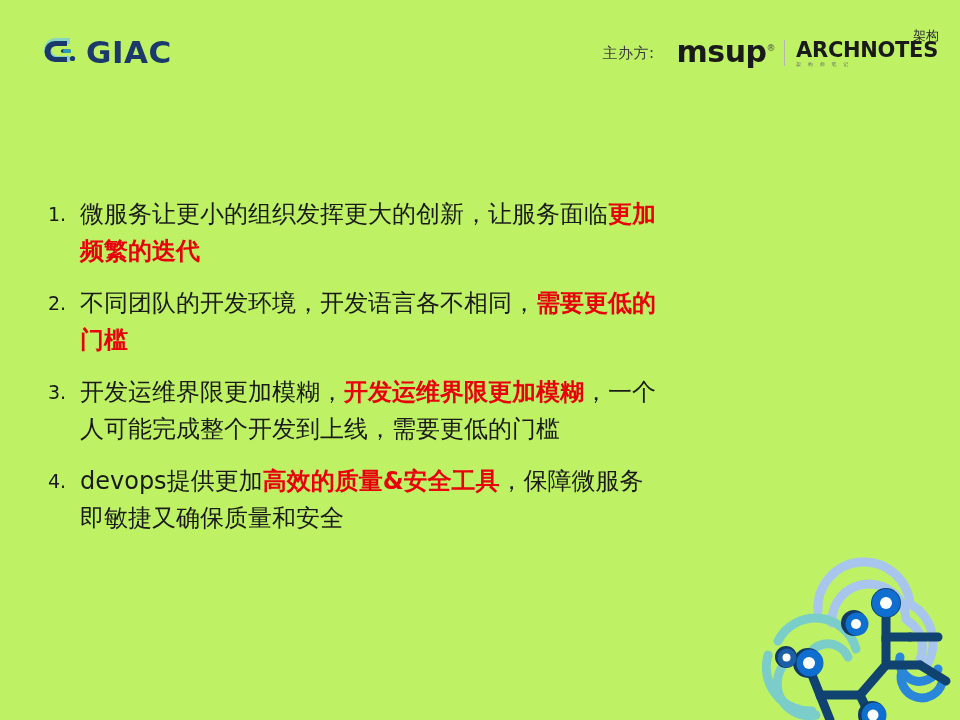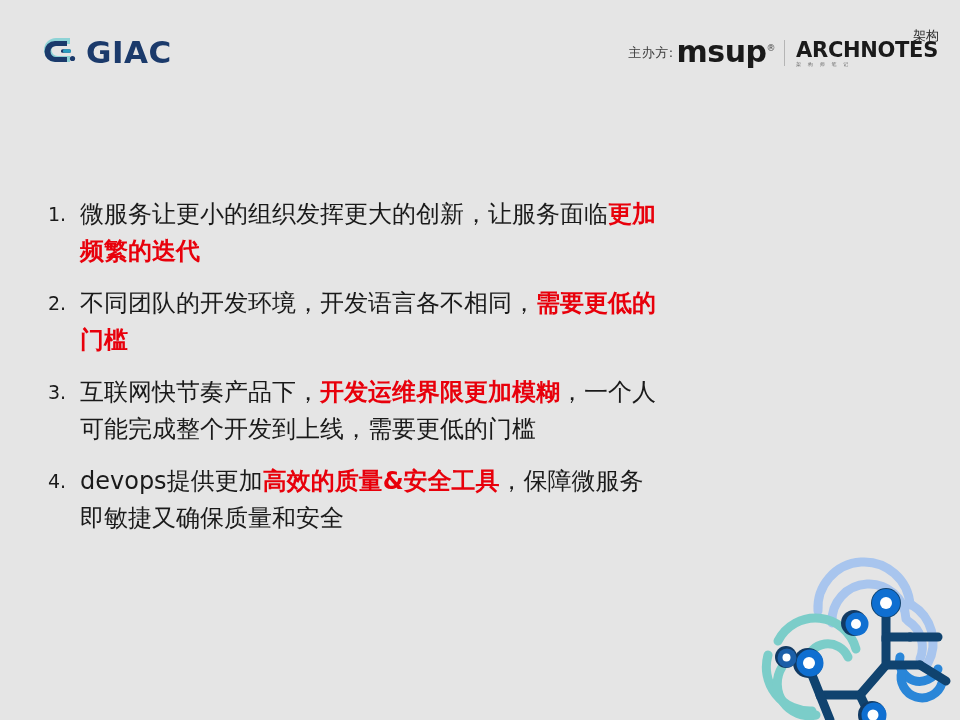--- a/index.html
+++ b/index.html
@@ -7,21 +7,21 @@
     padding: 0;
     background: #ffffff;
   }
   body {
     font-family: "Liberation Sans", "DejaVu Sans", sans-serif;
   }
   #slide {
     position: relative;
     width: 960px;
     height: 720px;
-    background: #e5e5e5;
+    background: #bef264;
     overflow: hidden;
     text-decoration: underline;
   }
 
   
   #header-bar {
     position: absolute;
     left: 0; top: 0;
     width: 960px;
     height: 96px;
@@ -52,24 +52,24 @@
   #sponsor-block {
     position: absolute;
     right: 22px;
     top: 36px;
     display: flex;
     align-items: center;
     height: 34px;
   }
   #sponsor-label {
     font-family: "DejaVu Sans", sans-serif;
-    font-size: 13px;
+    font-size: 15px;
     color: #3d3d3d;
     letter-spacing: 0.5px;
-    margin-right: 3px;
+    margin-right: 22px;
     white-space: nowrap;
   }
   #msup-wordmark {
     font-family: "DejaVu Sans", sans-serif;
     font-size: 30px;
     font-weight: bold;
     color: #1a1a1a;
     letter-spacing: -0.5px;
     line-height: 1;
     position: relative;
@@ -215,21 +215,21 @@
       <li class="bullet-row">
         <span class="bullet-num">1.</span>
         <span class="bullet-text"><span>微服务让更小的组织发挥更大的创新，让服务面临</span><span class="hl">更加频繁的迭代</span></span>
       </li>
       <li class="bullet-row">
         <span class="bullet-num">2.</span>
         <span class="bullet-text"><span>不同团队的开发环境，开发语言各不相同，</span><span class="hl">需要更低的门槛</span></span>
       </li>
       <li class="bullet-row">
         <span class="bullet-num">3.</span>
-        <span class="bullet-text"><span>互联网快节奏产品下，</span><span class="hl">开发运维界限更加模糊</span><span>，一个人可能完成整个开发到上线，需要更低的门槛</span></span>
+        <span class="bullet-text"><span>开发运维界限更加模糊，</span><span class="hl">开发运维界限更加模糊</span><span>，一个人可能完成整个开发到上线，需要更低的门槛</span></span>
       </li>
       <li class="bullet-row">
         <span class="bullet-num">4.</span>
         <span class="bullet-text"><span>devops提供更加</span><span class="hl">高效的质量&amp;安全工具</span><span>，保障微服务即敏捷又确保质量和安全</span></span>
       </li>
     </ol>
 
   <svg id="network-graphic" viewBox="0 0 200 175">
     <g fill="none" stroke-linecap="round">
 

